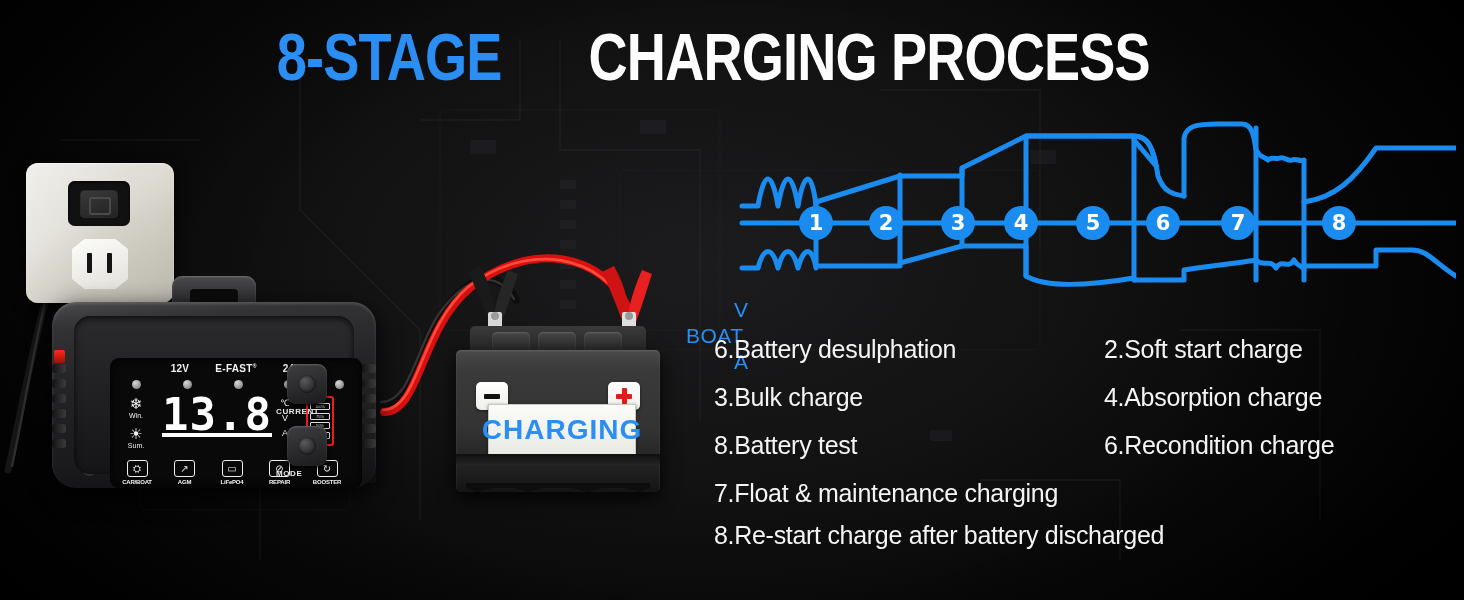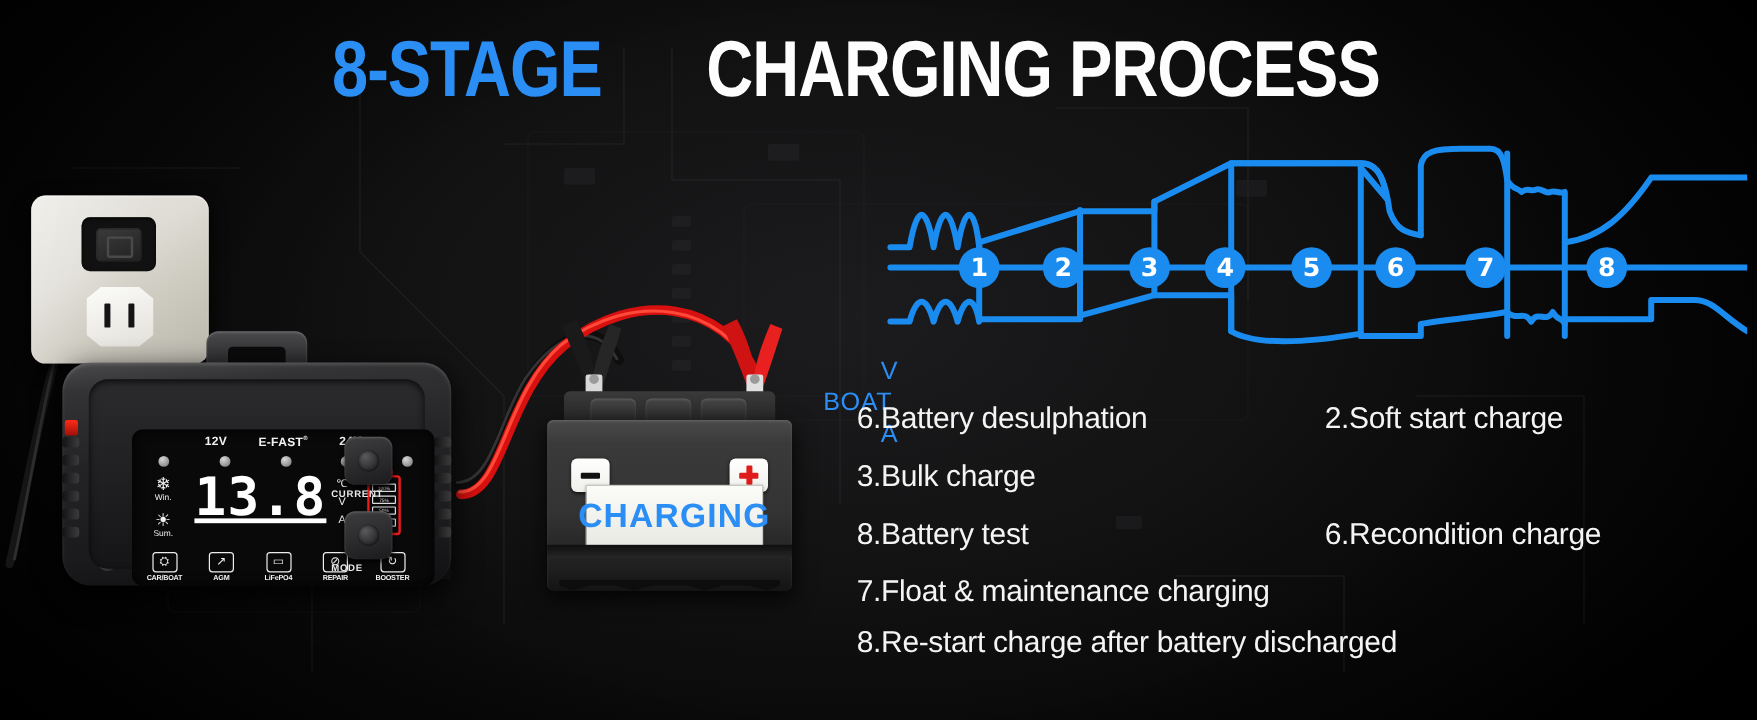--- a/index.html
+++ b/index.html
@@ -528,20 +528,23 @@
         <div class="item">6.Battery desulphation</div>
       </div>
     <div class="c2">
         <div class="item">2.Soft start charge</div>
       </div>
   </div>
   <div class="row">
     <div class="c1">
         <div class="item">3.Bulk charge</div>
       </div>
+    <div class="c2">
+        <div class="item">4.Absorption charge</div>
+      </div>
   </div>
   <div class="row">
     <div class="c1">
         <div class="item">8.Battery test</div>
       </div>
     <div class="c2">
         <div class="item">6.Recondition charge</div>
       </div>
   </div>
   <div class="full">7.Float &amp; maintenance charging</div>

